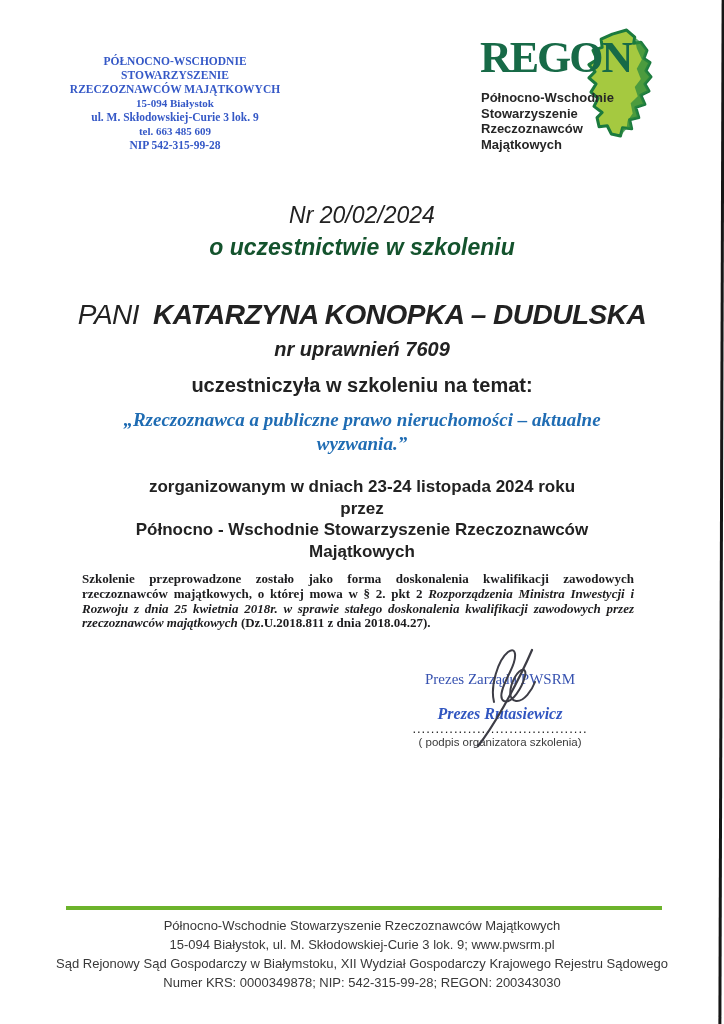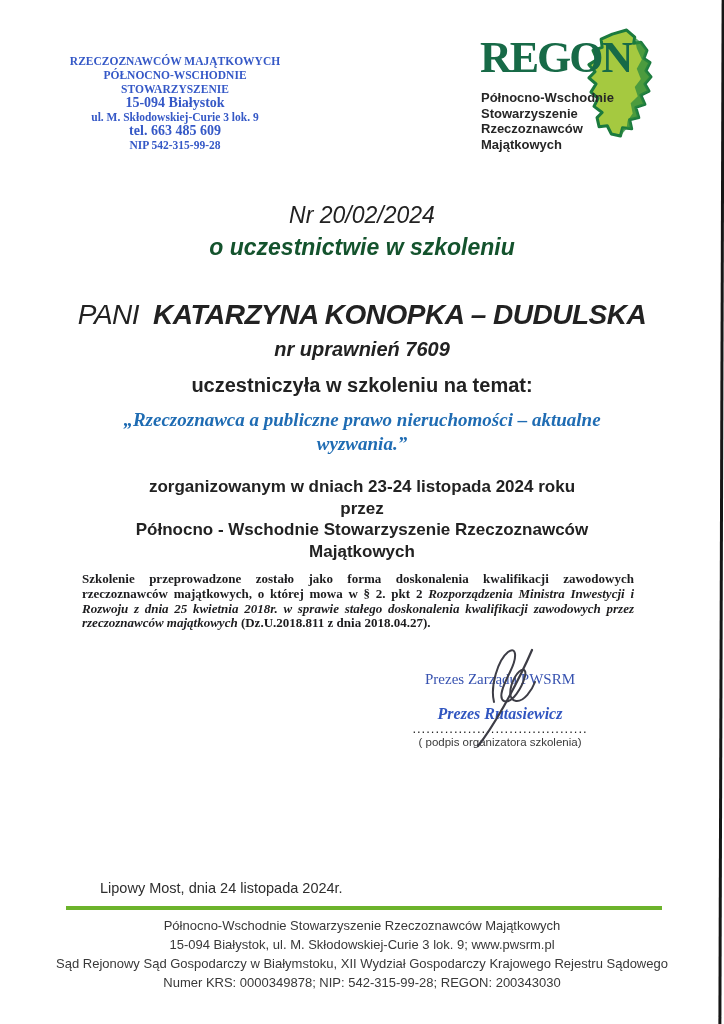--- a/index.html
+++ b/index.html
@@ -12,21 +12,21 @@
   .scan-edge { position:absolute; top:-4px; right:1px; width:3px; height:1032px;
     background:#161616; transform:rotate(0.18deg); }
 
   
   .stamp {
     position:absolute; top:54px; left:56px; width:238px; text-align:center;
     font-family:"Liberation Serif", serif; font-weight:bold;
     color:#2b50c4; line-height:14px; filter:blur(.2px); opacity:.95;
   }
   .stamp .s-lg { font-size:11.5px; }
-  .stamp .s-sm { font-size:14px; }
+  .stamp .s-sm { font-size:11px; }
 
   
   .logo { position:absolute; top:28px; left:480px; width:195px; height:112px; }
   .logo-map { position:absolute; top:0px; left:92px; width:100px; height:112px; z-index:1; }
   .logo-acronym {
     position:absolute; top:8px; left:0; z-index:2;
     font-family:"Liberation Serif", serif; font-weight:bold; font-style:normal;
     font-size:44px; letter-spacing:-2px; color:#176a47; line-height:44px;
   }
   .logo-tagline {
@@ -78,22 +78,22 @@
   }
 </style>
 </head>
 <body>
 
 <div class="page">
 
   <div class="scan-edge"></div>
 
   <div class="stamp">
+    <div class="s-lg">PÓŁNOCNO-WSCHODNIE STOWARZYSZENIE</div>
     <div class="s-lg">RZECZOZNAWCÓW MAJĄTKOWYCH</div>
-    <div class="s-lg">PÓŁNOCNO-WSCHODNIE STOWARZYSZENIE</div>
     <div class="s-sm">15-094 Białystok</div>
     <div class="s-lg">ul. M. Skłodowskiej-Curie 3 lok. 9</div>
     <div class="s-sm">tel. 663 485 609</div>
     <div class="s-lg">NIP 542-315-99-28</div>
   </div>
 
   <div class="logo">
     <svg class="logo-map" viewBox="0 0 95 110" xmlns="http://www.w3.org/2000/svg">
       <path d="M38 6 L52 2 L60 9 L59 15 L66 14 L72 22 L69 30 L75 34 L71 42 L76 48 L70 55 L74 62 L66 66 L70 75 L61 78 L64 88 L55 90 L57 99 L48 98 L46 106 L37 104 L33 96 L25 97 L23 88 L28 83 L20 77 L24 69 L17 63 L22 55 L15 49 L21 43 L15 36 L23 31 L19 22 L28 19 L27 11 Z" fill="#a5c940" stroke="#1b7a3e" stroke-width="3" stroke-linejoin="round"></path>
       <path d="M60 9 L66 14 L72 22 L69 30 L75 34 L71 42 L76 48 L70 55 L74 62 L66 66 L70 75 L61 78 L64 88 L55 90 L57 99 L48 98 L46 106 L52 99 L53 91 L58 84 L56 74 L63 67 L60 58 L66 50 L62 40 L67 31 L62 20 Z" fill="#2e8b3d" opacity="0.75"></path>
@@ -133,21 +133,20 @@
     <svg class="sig-ink" viewBox="0 0 110 108" xmlns="http://www.w3.org/2000/svg">
       <path d="M84 6 C78 20, 66 44, 56 62 C48 76, 38 92, 30 102" fill="none" stroke="#3d3d46" stroke-width="2.2" stroke-linecap="round"></path>
       <path d="M46 58 C42 42, 50 16, 60 8 C68 2, 70 12, 62 28 C55 42, 50 54, 56 57 C64 60, 74 44, 77 32 C79 24, 73 23, 67 33 C61 44, 60 56, 68 57 C76 58, 84 46, 87 38" fill="none" stroke="#3d3d46" stroke-width="2" stroke-linecap="round"></path>
     </svg>
     <div class="sig-role">Prezes Zarządu PWSRM</div>
     <div class="sig-name">Prezes Rutasiewicz</div>
     <div class="sig-dots">......................................</div>
     <div class="sig-caption">( podpis organizatora szkolenia)</div>
   </div>
 
-  <div class="dateline">Lipowy Most, dnia 24 listopada 2024r.</div>
 
   <div class="footer-rule"></div>
   <div class="footer">
     <div>Północno-Wschodnie Stowarzyszenie Rzeczoznawców Majątkowych</div>
     <div>15-094 Białystok, ul. M. Skłodowskiej-Curie 3 lok. 9; www.pwsrm.pl</div>
     <div>Sąd Rejonowy Sąd Gospodarczy w Białymstoku, XII Wydział Gospodarczy Krajowego Rejestru Sądowego</div>
     <div>Numer KRS: 0000349878; NIP: 542-315-99-28; REGON: 200343030</div>
   </div>
 
 </div>

